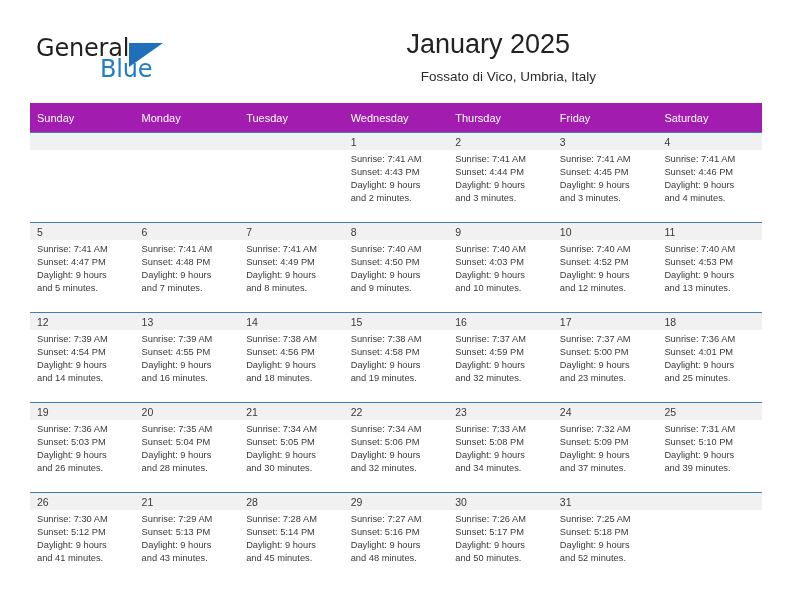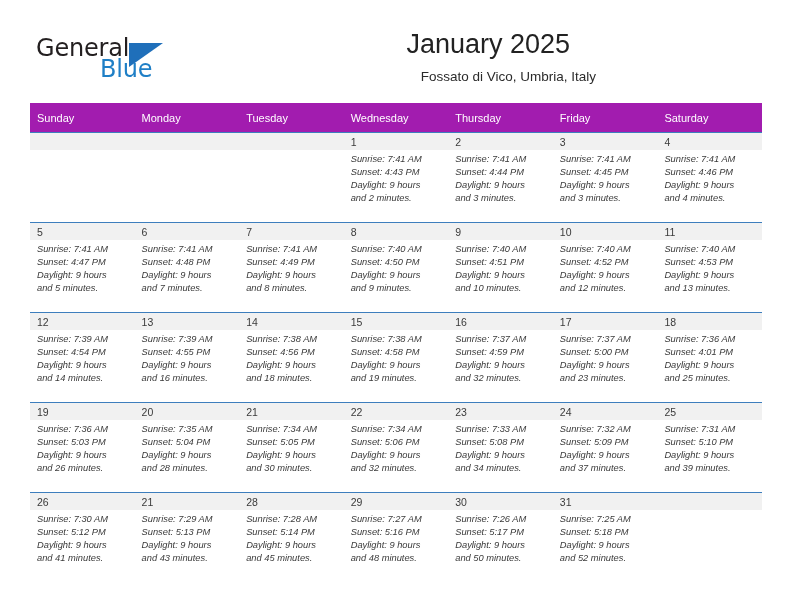--- a/index.html
+++ b/index.html
@@ -136,21 +136,20 @@
     line-height: 16px;
   }
   td.empty .daynum-bar {
     background: #f1f1f1;
   }
   .day-info {
     padding: 3px 4px 0 7px;
     font-size: 9.3px;
     line-height: 13.1px;
     color: #3a3a3a;
-    font-style: italic;
   }
   .day-info div {
     white-space: nowrap;
   }
 </style>
 </head>
 <body>
 
 <div class="page">
 
@@ -286,21 +285,21 @@
                 <div>Daylight: 9 hours</div>
                 <div>and 9 minutes.</div>
               </div>
             </div>
           </td>
           <td class="">
             <div class="daycell-inner">
               <div class="daynum-bar">9</div>
               <div class="day-info">
                 <div>Sunrise: 7:40 AM</div>
-                <div>Sunset: 4:51 PM</div>
+                <div>Sunset: 4:03 PM</div>
                 <div>Daylight: 9 hours</div>
                 <div>and 10 minutes.</div>
               </div>
             </div>
           </td>
           <td class="">
             <div class="daycell-inner">
               <div class="daynum-bar">10</div>
               <div class="day-info">
                 <div>Sunrise: 7:40 AM</div>

